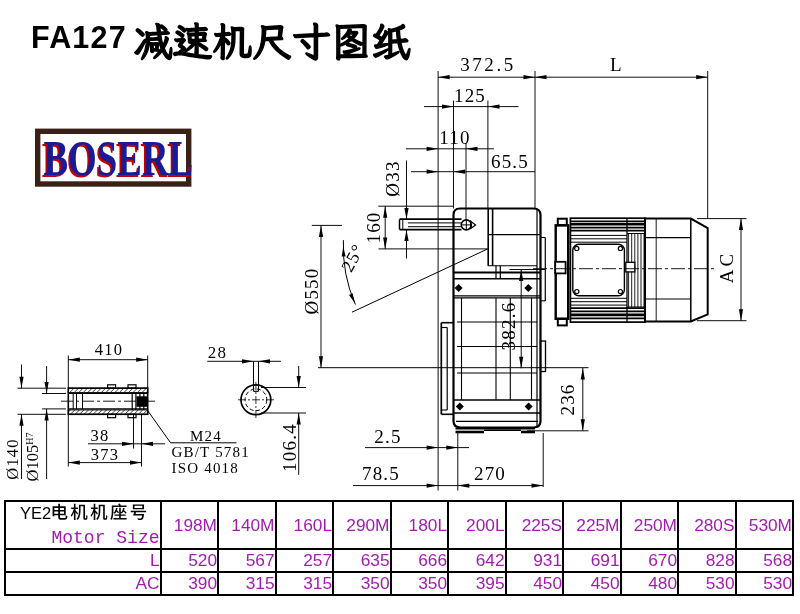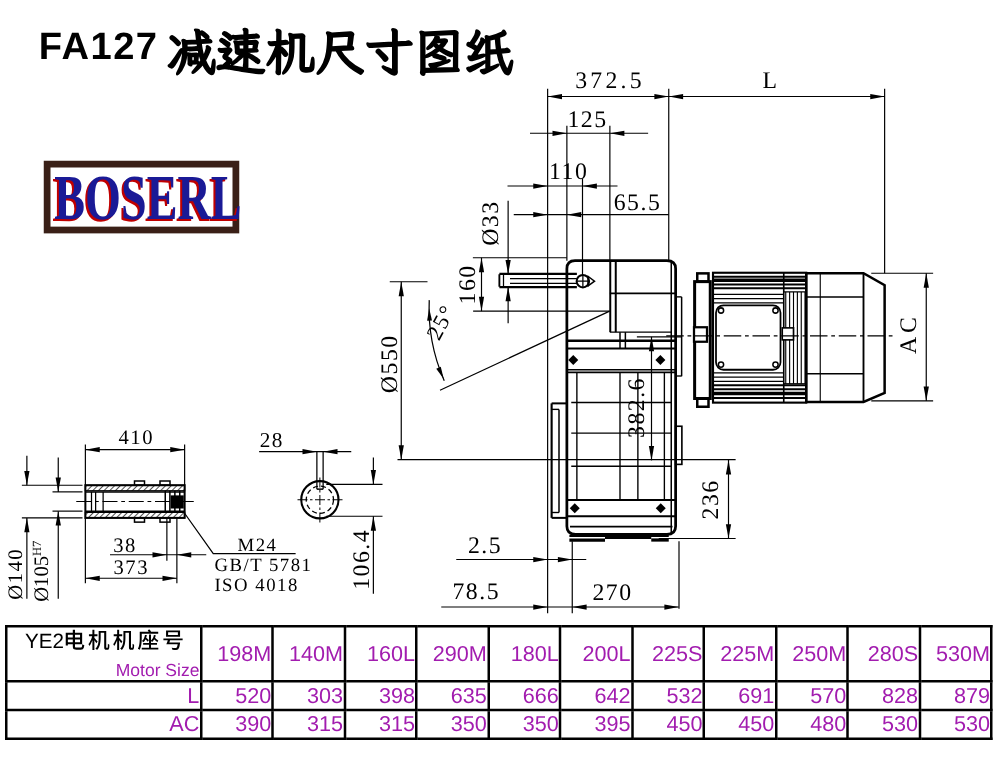--- a/index.html
+++ b/index.html
@@ -1,20 +1,20 @@
 <!DOCTYPE html>
 <html><head><meta charset="utf-8"><style>
 html,body{margin:0;padding:0;background:#fff;width:800px;height:614px;overflow:hidden}
 #page{position:relative;width:704px;height:614px;font-family:"Liberation Sans",sans-serif}
 #draw{position:absolute;left:0;top:0}
 table{position:absolute;left:4px;top:500px;width:790px;border-collapse:collapse;table-layout:fixed}
 td,th{border:2px solid #000;text-align:right;padding:0;font-size:17.3px;color:#a21caf;height:21.2px;overflow:hidden}
 th{font-weight:normal}
 .hd{height:40px}
-.ms{font-family:Liberation Sans, sans-serif;font-size:14px;letter-spacing:0;text-indent:28px}
+.ms{font-family:Liberation Mono, monospace;font-size:18px;letter-spacing:0;text-indent:28px}
 </style></head><body>
 <div id="page">
 <svg id="draw" width="800" height="614" viewBox="0 0 800 614">
 <text x="31" y="47.5" font-family="Liberation Sans" font-size="30.5" font-weight="bold" letter-spacing="1.2" fill="#000">FA127</text>
       <path fill="#000" stroke="#000" stroke-width="35.0" transform="translate(133.00,55.90) scale(0.04000,-0.04000)" d="M113 42Q152 42 269 277Q319 379 319 397Q319 420 306 420Q290 420 269 387Q169 227 91 130Q76 111 59.5 103.0Q43 95 43 84Q43 80 57.5 64.0Q72 48 113 42ZM235 488Q244 488 254 496Q280 517 280 536Q280 548 227.5 597.0Q175 646 149.0 663.5Q123 681 115.0 681.0Q107 681 93.0 668.0Q79 655 79.0 645.0Q79 635 83.5 629.5Q88 624 122.0 595.0Q156 566 190.0 527.0Q224 488 235 488ZM507 177 503 269 571 274 565 180ZM488 83Q510 83 510 109L509 120Q622 127 633.0 129.5Q644 132 644 146Q644 156 627 180Q638 284 640.5 289.0Q643 294 643 301Q643 310 630.0 321.0Q617 332 603 332L499 325Q457 337 444 337Q425 337 425 326Q425 319 431.0 309.0Q437 299 438 277Q444 166 444 155L441 122Q441 107 458.5 95.0Q476 83 488 83ZM783 637Q800 618 813.0 618.0Q826 618 838.0 635.0Q850 652 850 659Q850 674 789.5 724.0Q729 774 715 774Q699 774 689.5 761.0Q680 748 680 739Q680 728 691 719Q739 684 783 637ZM223 -95Q231 -95 254 -72Q309 -18 354 90Q379 149 394.5 227.5Q410 306 410 518L621 531Q630 476 639 426Q635 435 624 445Q607 460 598 460Q590 460 582.0 456.0Q574 452 466 449L446 448L424 451Q412 451 412 441Q412 436 418 419Q431 387 459 387L614 395Q640 398 641 414Q647 382 653 352Q670 270 701 191Q636 84 537 -23Q520 -41 520 -50Q520 -64 533 -64Q541 -64 572.5 -41.5Q604 -19 648.0 24.0Q692 67 731 120Q762 49 792 5Q856 -89 905 -89Q952 -89 960 -21Q972 72 972 138Q972 210 952 210Q935 210 929 169Q919 84 907.5 40.0Q896 -4 895 -4Q892 -4 856.5 43.0Q821 90 779 190Q809 240 846.5 323.5Q884 407 884 428Q884 451 841 474Q824 482 818 482Q806 482 806 467Q808 461 808 440Q808 431 792.0 379.0Q776 327 748 272Q723 337 699 497L693 534L876 545Q909 547 909 565Q909 582 878 603Q866 612 858 612Q851 612 841.0 608.5Q831 605 823.5 604.5Q816 604 806 603L685 595Q676 655 667 773Q665 796 634.5 804.0Q604 812 589 812Q569 812 569 801Q569 792 578.0 784.0Q587 776 590.0 766.5Q593 757 596.0 731.0Q599 705 603.5 664.5Q608 624 612 591L406 578Q354 604 339 604Q318 604 318 590Q318 584 326 565Q336 539 336 473Q336 357 329 284Q315 122 220 -53Q211 -69 211 -80Q211 -95 223 -95Z"></path>
       <path fill="#000" stroke="#000" stroke-width="35.0" transform="translate(172.65,55.90) scale(0.04000,-0.04000)" d="M899 -70H910Q930 -69 939.5 -62.0Q949 -55 966 -28Q975 -14 975 -8Q975 6 953 6H945Q937 5 927.5 5.0Q918 5 907 5Q860 5 797.5 10.5Q735 16 664 25Q640 28 617 31Q626 33 630 42Q635 52 635 66V267Q677 242 722.0 211.0Q767 180 813 144Q829 132 839.5 132.0Q850 132 858.5 141.5Q867 151 872.0 162.0Q877 173 877 179Q877 193 853 209Q822 231 789.0 252.0Q756 273 727.0 290.5Q698 308 677.0 319.0Q656 330 650 330Q636 330 635 329V357L813 365Q821 366 831.0 368.0Q841 370 841 381Q841 388 834.0 397.0Q827 406 815 417L834 523Q835 526 839.5 531.5Q844 537 844 545Q844 556 827.0 570.5Q810 585 792 585H785L636 576V630L844 643Q852 644 859.0 649.0Q866 654 866 663Q866 676 854.0 687.5Q842 699 828.0 706.5Q814 714 806 714Q801 714 798 712Q788 709 778.0 707.0Q768 705 755 704L636 696V792Q636 810 619.0 816.5Q602 823 587.0 824.0Q572 825 571 825Q550 825 550 811Q550 805 557 795Q564 786 566.0 777.0Q568 768 568 758V693L402 682H391Q371 682 355 686Q351 687 346 687Q334 687 334 675Q334 670 335 666Q341 652 354.0 633.5Q367 615 395 615Q402 615 410.5 615.5Q419 616 429 617L567 626V573L445 566Q422 572 406.5 574.5Q391 577 383 577Q365 577 365.0 567.0Q365 557 376 541Q379 535 382.0 525.5Q385 516 386 505L397 403Q397 399 397.5 395.5Q398 392 398 388Q398 382 397.5 376.5Q397 371 396 363V357Q396 341 407.0 332.0Q418 323 430.5 319.5Q443 316 448 316Q461 316 466.0 324.0Q471 332 471 342V346V349L527 352Q488 300 437.5 247.0Q387 194 337 156Q311 136 311 122Q311 110 326 110Q340 110 365.5 124.5Q391 139 422.5 162.0Q454 185 484.5 213.0Q515 241 540.5 269.0Q566 297 566 299L567 307Q566 290 566 276Q566 255 566.0 230.0Q566 205 566 188L565 170Q565 152 563.5 132.0Q562 112 558 89Q558 87 557.5 85.0Q557 83 557 80Q557 66 568.5 54.5Q580 43 593 37Q598 35 601 33Q563 39 524 45Q454 56 393.0 66.5Q332 77 288 86Q258 92 241 94Q276 124 295.5 145.0Q315 166 315 187Q315 200 309.5 208.0Q304 216 285.0 229.0Q266 242 224 269Q222 270 221 271Q238 293 256.0 315.0Q274 337 298 365Q303 370 309.5 377.5Q316 385 316 394Q316 410 300.0 422.0Q284 434 271 434Q268 434 265.5 433.5Q263 433 261 433L123 421Q118 420 113.0 420.0Q108 420 103 420Q87 420 72 423Q71 423 69.5 423.5Q68 424 66 424Q53 424 53 410L56 396Q61 383 73.5 369.0Q86 355 111 355Q117 355 124.0 355.5Q131 356 140 357L210 364Q203 356 189.5 339.0Q176 322 165 307Q146 280 146 261Q146 238 176 220Q209 202 234 184Q236 183 236 182L235 180Q219 161 196.5 139.5Q174 118 147 96Q93 92 67.5 86.0Q42 80 35.0 72.0Q28 64 28 55L29 44Q30 33 36.0 21.0Q42 9 58 9Q62 9 66.5 10.5Q71 12 77 13Q107 22 132.5 26.0Q158 30 180 30Q207 30 230.5 26.5Q254 23 277 18Q321 10 385.0 -1.5Q449 -13 523.0 -25.0Q597 -37 669.0 -47.0Q741 -57 802.0 -63.5Q863 -70 899 -70ZM567 511 566 414 464 410 457 504ZM760 521 747 422 635 417 636 514ZM241 463Q254 463 262.5 474.0Q271 485 276.0 497.0Q281 509 281 512Q281 519 277.5 525.0Q274 531 261.0 541.5Q248 552 219.5 570.0Q191 588 141 617Q129 625 119 625Q106 625 92 608Q82 596 82 586Q82 573 103 560Q130 543 157.0 522.5Q184 502 215 476Q223 471 228.5 467.0Q234 463 241 463ZM288 597Q296 597 306.0 605.5Q316 614 323.5 624.5Q331 635 331.0 644.0Q331 653 316.5 668.0Q302 683 281.5 698.5Q261 714 239.5 728.0Q218 742 200.0 751.5Q182 761 175 761Q161 761 149.5 746.0Q138 731 138 724Q138 713 157 700Q185 681 212.0 659.0Q239 637 265 611Q279 597 288 597Z"></path>
       <path fill="#000" stroke="#000" stroke-width="35.0" transform="translate(212.30,55.90) scale(0.04000,-0.04000)" d="M703 643 697 58Q697 11 717.5 -10.5Q738 -32 769.0 -36.0Q800 -40 830 -40Q878 -40 906.5 -32.5Q935 -25 948.5 -5.0Q962 15 965.5 49.5Q969 84 969 136Q969 138 968.5 154.5Q968 171 967.0 192.0Q966 213 962.0 230.5Q958 248 947 248Q930 248 925 203Q920 157 913.0 124.0Q906 91 898 62Q895 48 883.0 43.0Q871 38 828 38Q790 38 782.0 42.5Q774 47 774 64L780 648Q780 653 782.0 658.5Q784 664 784 671Q784 687 767.5 700.5Q751 714 733 714Q729 714 726.5 713.5Q724 713 721 713L560 703Q500 726 486 726Q473 726 473 714Q473 711 474.5 706.0Q476 701 477 696Q483 681 486.5 660.5Q490 640 491.0 603.0Q492 566 492 501Q492 420 488.5 353.0Q485 286 472.5 225.0Q460 164 434.5 102.0Q409 40 364 -31Q349 -54 349 -65Q349 -78 361 -78Q368 -78 388.5 -61.0Q409 -44 436.0 -10.5Q463 23 490.0 74.0Q517 125 537.0 195.0Q557 265 562 355Q566 411 566.5 466.0Q567 521 567 573V635ZM304 506 432 518Q442 519 450.5 523.5Q459 528 459.0 539.0Q459 550 449.0 561.5Q439 573 426.5 580.0Q414 587 404 587Q398 587 395 586Q380 581 359 579L304 574L307 763Q307 776 301.5 784.5Q296 793 271 801Q261 804 252.0 806.0Q243 808 236 808Q218 808 218 794Q218 788 223 780Q235 762 235 741L233 566L126 556Q122 555 118.5 555.0Q115 555 110 555Q94 555 79 559Q78 559 76.5 559.5Q75 560 73 560Q60 560 60 548L64 534Q70 519 82.0 504.0Q94 489 117 489Q123 489 131.0 489.5Q139 490 148 491L223 498Q186 395 141.5 298.0Q97 201 47 131Q35 113 35 103Q35 90 48 90Q58 90 77.0 109.0Q96 128 120.5 158.5Q145 189 169.5 226.5Q194 264 214 303Q223 321 226 325L230 358Q229 340 229 325Q229 282 228.5 231.0Q228 180 227.5 134.0Q227 88 226 58V29Q226 14 224.5 -2.0Q223 -18 219 -32Q218 -37 218 -45Q218 -69 239.0 -80.5Q260 -92 273 -92Q296 -92 296 -62L302 384Q309 376 333.5 346.0Q358 316 373 292Q384 275 398 275Q409 275 425.5 288.0Q442 301 442 314Q442 323 427.0 344.5Q412 366 391.0 389.0Q370 412 350.0 430.0Q330 448 320 448Q308 448 303 444ZM226 325Q230 330 225 315Z"></path>
       <path fill="#000" stroke="#000" stroke-width="35.0" transform="translate(251.95,55.90) scale(0.04000,-0.04000)" d="M681 680 659 476 331 455Q336 505 340.0 560.5Q344 616 345 659ZM503 395 728 406Q743 407 756.5 410.0Q770 413 770 428Q770 437 762.0 449.5Q754 462 737 478L763 685Q764 689 768.0 695.0Q772 701 772 710Q772 725 754.0 740.5Q736 756 717 756Q715 756 712.0 755.5Q709 755 706 755L336 732Q273 757 253 757Q235 757 235 743Q235 735 243 722Q249 712 254.0 692.0Q259 672 259 654Q259 592 254.0 514.5Q249 437 237 353Q221 238 174.0 136.5Q127 35 64 -38Q46 -61 46.0 -73.0Q46 -85 58 -85Q68 -85 91.5 -68.5Q115 -52 147.0 -18.5Q179 15 211.5 66.5Q244 118 272.5 188.5Q301 259 317 350Q319 360 320.5 369.5Q322 379 322 384L424 390Q480 285 548.5 202.5Q617 120 703.5 53.0Q790 -14 901 -79Q907 -83 912 -83Q922 -83 934.5 -70.0Q947 -57 957.0 -43.0Q967 -29 967 -23Q967 -11 948 -3Q788 75 680.5 174.5Q573 274 503 395Z"></path>
       <path fill="#000" stroke="#000" stroke-width="35.0" transform="translate(291.60,55.90) scale(0.04000,-0.04000)" d="M447 195Q464 210 464 226Q464 237 444.0 260.5Q424 284 396.5 310.5Q369 337 342.5 361.0Q316 385 301 398Q297 403 290.5 406.0Q284 409 277 409Q264 409 250.0 395.0Q236 381 236 368Q236 356 247 347Q280 317 317.0 276.5Q354 236 388 190Q400 175 413 175Q427 175 447 195ZM568 481V-1Q533 10 484.5 30.0Q436 50 396 69Q389 73 383.5 74.0Q378 75 373 75Q357 75 357 62Q357 51 377.5 31.5Q398 12 428.5 -10.0Q459 -32 491.5 -52.5Q524 -73 552.0 -87.0Q580 -101 594 -101Q611 -101 628 -88Q641 -75 645.5 -64.0Q650 -53 650 -41Q650 -32 649.0 -22.0Q648 -12 648 -1L649 485L919 500Q930 501 939.0 504.5Q948 508 948 519Q948 527 936.5 540.5Q925 554 910.0 565.0Q895 576 883 576Q878 576 875 575Q864 571 854.0 569.0Q844 567 835 566L649 555L650 774Q650 791 631.0 800.5Q612 810 592.5 815.0Q573 820 566 820Q549 820 549 807Q549 801 554 793Q568 772 568 745V552L127 527Q123 527 118.5 526.5Q114 526 109 526Q90 526 73 531Q66 533 63 533Q52 533 52.0 523.0Q52 513 63.0 493.5Q74 474 86 464Q98 456 120 456Q125 456 132.0 456.0Q139 456 148 457Z"></path>
       <path fill="#000" stroke="#000" stroke-width="35.0" transform="translate(331.25,55.90) scale(0.04000,-0.04000)" d="M501 473Q455 508 429 537L437 547L566 553Q547 520 501 473ZM232 249Q244 249 273 258Q395 303 506 391Q563 349 641.5 308.5Q720 268 735 268Q751 268 771.5 282.0Q792 296 792 308Q792 322 774 327Q636 376 554 434Q614 492 647 552Q649 554 656.0 560.0Q663 566 663 576Q663 614 608 614L481 607Q501 631 501 648Q501 671 462 686Q449 691 440 691Q426 691 426 675Q425 644 383 581Q350 535 317.5 499.5Q285 464 271.5 452.5Q258 441 258 428Q258 411 273 411Q285 411 320.5 435.5Q356 460 390 494Q425 457 456 432Q382 365 242 292Q215 279 215.0 264.0Q215 249 232 249ZM365 45Q397 45 627 134Q664 148 691.5 160.0Q719 172 719 187Q719 201 699 201Q689 201 676 197Q397 120 333 120Q323 120 317 121Q300 121 300 107Q300 99 309.0 84.5Q318 70 332.5 57.5Q347 45 365 45ZM601 188Q614 188 621.5 198.5Q629 209 631.0 219.5Q633 230 633 234Q633 251 612.0 258.5Q591 266 561.0 275.0Q531 284 500.5 293.0Q470 302 445.0 308.0Q420 314 412 314Q395 314 388.0 297.0Q381 280 381 274Q381 256 408 249Q507 221 575 195Q595 188 601 188ZM213 23 210 687 797 715 794 40ZM191 -103Q213 -103 213 -71V-44Q865 -29 882.0 -27.0Q899 -25 899 -8Q899 5 865 41Q869 719 872.5 723.5Q876 728 876.0 739.0Q876 750 859.0 764.5Q842 779 808 779L211 752Q154 772 140 772Q121 772 121 759Q121 755 124 749Q140 712 140 682L141 26Q141 -12 137.5 -29.5Q134 -47 134 -59Q134 -73 150.5 -88.0Q167 -103 191 -103Z"></path>
@@ -291,30 +291,30 @@
           <td>200L</td>
           <td>225S</td>
           <td>225M</td>
           <td>250M</td>
           <td>280S</td>
           <td>530M</td>
         </tr>
 <tr>
           <td>L</td>
           <td>520</td>
-          <td>303</td>
-          <td>398</td>
+          <td>567</td>
+          <td>257</td>
           <td>635</td>
           <td>666</td>
           <td>642</td>
-          <td>532</td>
+          <td>931</td>
           <td>691</td>
-          <td>570</td>
+          <td>670</td>
           <td>828</td>
-          <td>879</td>
+          <td>568</td>
         </tr>
 <tr>
           <td>AC</td>
           <td>390</td>
           <td>315</td>
           <td>315</td>
           <td>350</td>
           <td>350</td>
           <td>395</td>
           <td>450</td>

